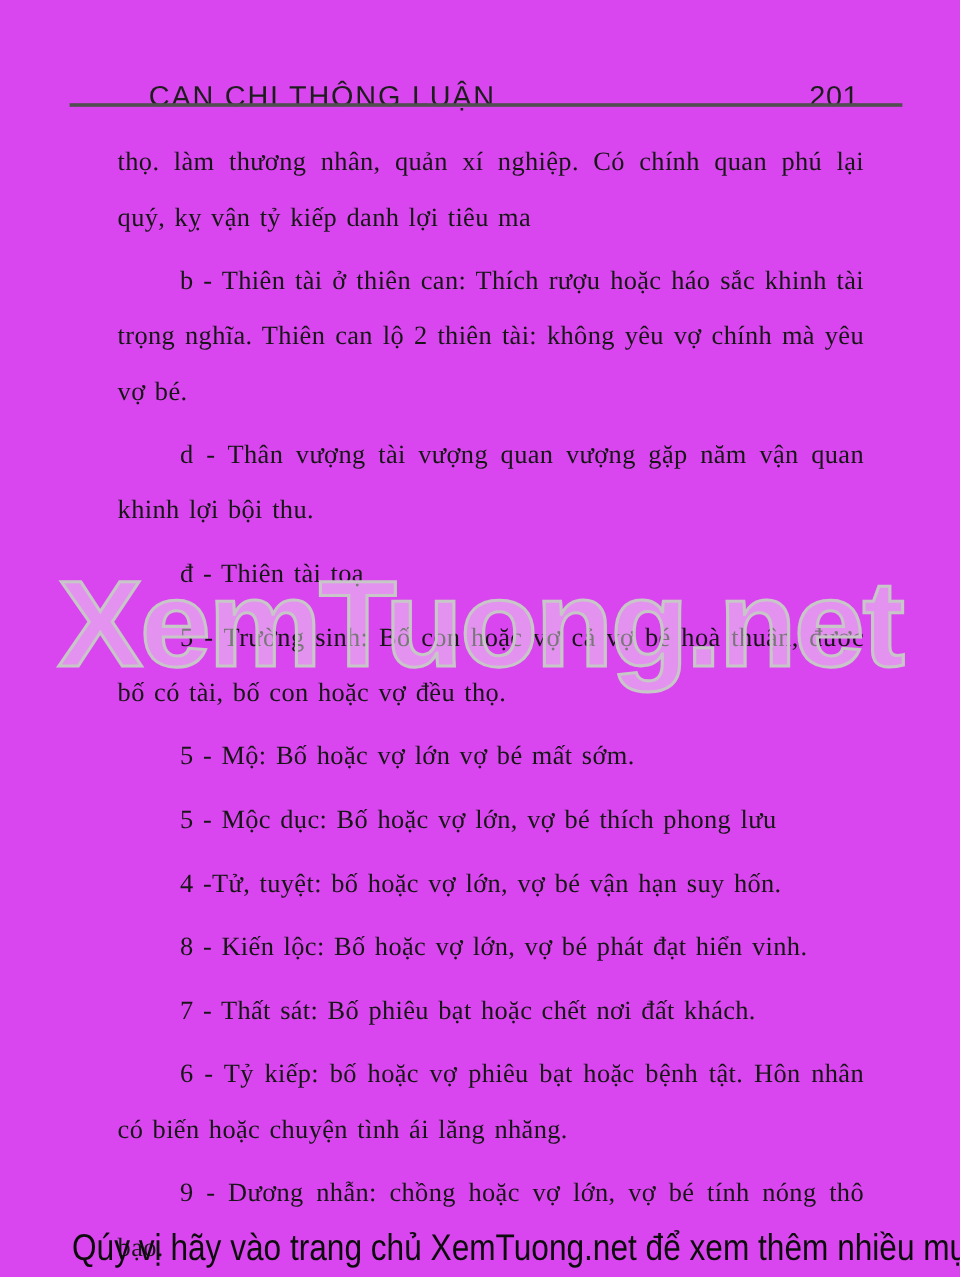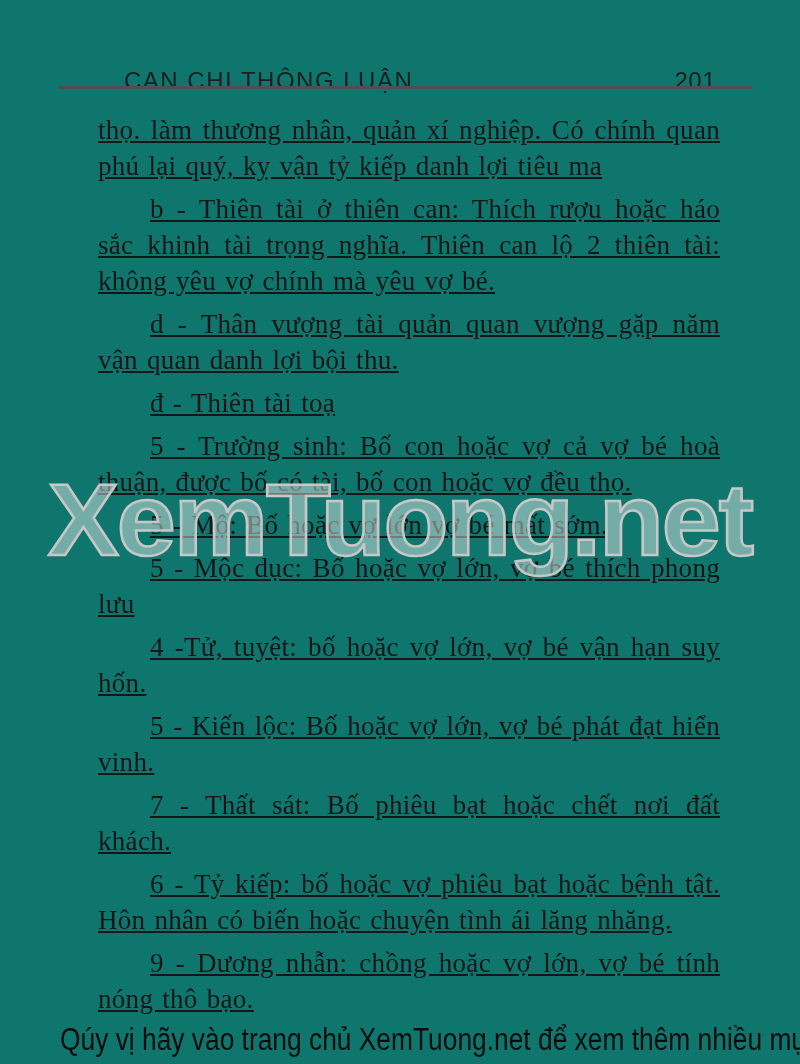--- a/index.html
+++ b/index.html
@@ -4,21 +4,21 @@
 <style>
   html, body {
     margin: 0;
     padding: 0;
     background: #ffffff;
   }
   .page {
     position: relative;
     width: 800px;
     height: 1064px;
-    background: #0f766e;
+    background: #d946ef;
     overflow: hidden;
     font-family: "Liberation Serif", "DejaVu Serif", serif;
     color: #161616;
   }
   
   .header {
     position: absolute;
     top: 52px;
     left: 58px;
     right: 48px;
@@ -42,26 +42,25 @@
   }
   
   .body-column {
     position: absolute;
     top: 112px;
     left: 98px;
     width: 622px;
   }
   .body-para {
     margin: 0 0 7px 0;
-    font-size: 27px;
-    line-height: 36px;
+    font-size: 22px;
+    line-height: 46px;
     text-align: justify;
     word-spacing: 2px;
     letter-spacing: 0.3px;
-    text-decoration: underline;
   }
   .body-para.indent { text-indent: 52px; }
   
   .watermark {
     position: absolute;
     top: 462px;
     left: 0;
     width: 800px;
     text-align: center;
     font-family: "Liberation Sans", "DejaVu Sans", sans-serif;
@@ -99,27 +98,27 @@
 
   <div class="header">
     <span class="running-title">CAN CHI THÔNG LUẬN</span>
     <span class="page-number">201</span>
   </div>
   <div class="header-rule"></div>
 
   <div class="body-column">
     <p class="body-para">thọ. làm thương nhân, quản xí nghiệp. Có chính quan phú lại quý, kỵ vận tỷ kiếp danh lợi tiêu ma</p>
     <p class="body-para indent">b - Thiên tài ở thiên can: Thích rượu hoặc háo sắc khinh tài trọng nghĩa. Thiên can lộ 2 thiên tài: không yêu vợ chính mà yêu vợ bé.</p>
-    <p class="body-para indent">d - Thân vượng tài quản quan vượng gặp năm vận quan danh lợi bội thu.</p>
+    <p class="body-para indent">d - Thân vượng tài vượng quan vượng gặp năm vận quan khinh lợi bội thu.</p>
     <p class="body-para indent">đ - Thiên tài toạ</p>
     <p class="body-para indent">5 - Trường sinh: Bố con hoặc vợ cả vợ bé hoà thuận, được bố có tài, bố con hoặc vợ đều thọ.</p>
     <p class="body-para indent">5 - Mộ: Bố hoặc vợ lớn vợ bé mất sớm.</p>
     <p class="body-para indent">5 - Mộc dục: Bố hoặc vợ lớn, vợ bé thích phong lưu</p>
     <p class="body-para indent">4 -Tử, tuyệt: bố hoặc vợ lớn, vợ bé vận hạn suy hốn.</p>
-    <p class="body-para indent">5 - Kiến lộc: Bố hoặc vợ lớn, vợ bé phát đạt hiển vinh.</p>
+    <p class="body-para indent">8 - Kiến lộc: Bố hoặc vợ lớn, vợ bé phát đạt hiển vinh.</p>
     <p class="body-para indent">7 - Thất sát: Bố phiêu bạt hoặc chết nơi đất khách.</p>
     <p class="body-para indent">6 - Tỷ kiếp: bố hoặc vợ phiêu bạt hoặc bệnh tật. Hôn nhân có biến hoặc chuyện tình ái  lăng nhăng.</p>
     <p class="body-para indent">9 - Dương nhẫn: chồng hoặc vợ lớn, vợ bé tính nóng thô bạo.</p>
   </div>
 
   <div class="watermark">XemTuong.net</div>
 
   <div class="footer">Qúy vị hãy vào trang chủ XemTuong.net để xem thêm nhiều mục hay khác</div>
 
 </div>

